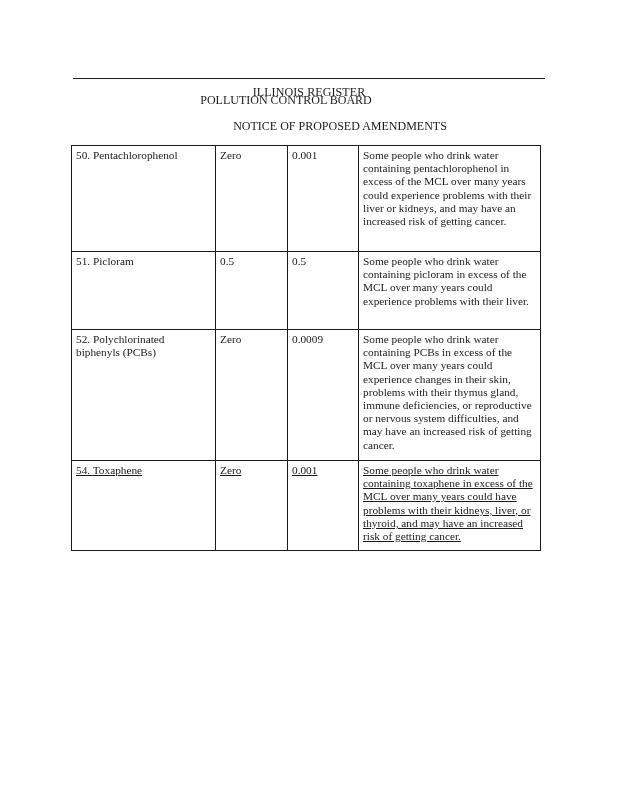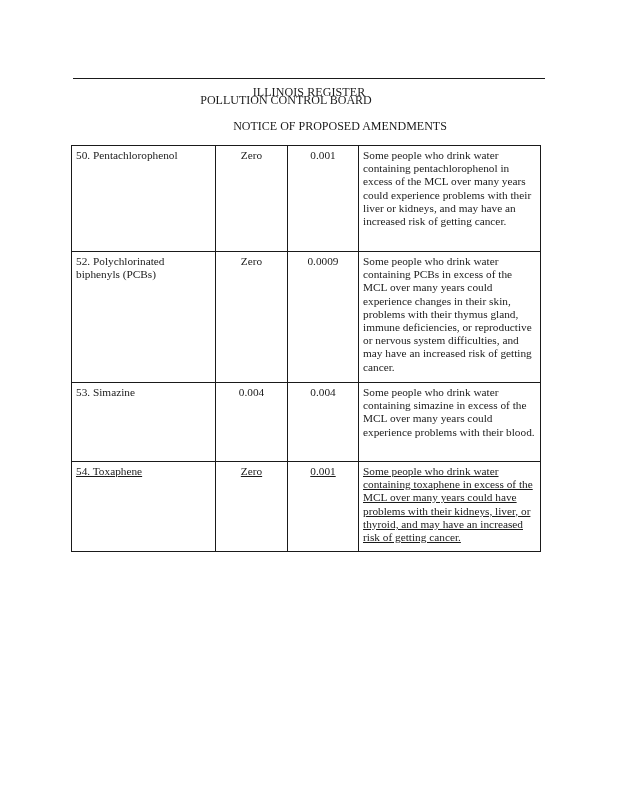--- a/index.html
+++ b/index.html
@@ -71,21 +71,21 @@
     }
     .contaminant-table td {
       border: 1.3px solid #1a1a1a;
       vertical-align: top;
       padding: 3px 4px 2px 4px;
     }
     .contaminant-table col.c-name { width: 144px; }
     .contaminant-table col.c-mclg { width: 72px; }
     .contaminant-table col.c-mcl  { width: 71px; }
     .contaminant-table col.c-effect { width: 182px; }
-    .cell-center { text-align: center; }
+    .cell-center { text-align: left; }
     .row-50 { height: 106px; }
     .row-51 { height: 78px; }
     .row-52 { height: 131px; }
     .row-53 { height: 79px; }
     .row-54 { height: 90px; text-decoration: underline; }
   </style>
 </head>
 <body>
 
 <div class="page-header">
@@ -102,31 +102,31 @@
     <col class="c-mcl">
     <col class="c-effect">
   </colgroup>
   <tbody>
     <tr class="row-50">
       <td>50. Pentachlorophenol</td>
       <td class="cell-center">Zero</td>
       <td class="cell-center">0.001</td>
       <td>Some people who drink water containing pentachlorophenol in excess of the MCL over many years could experience problems with their liver or kidneys, and may have an increased risk of getting cancer.</td>
     </tr>
+    <tr class="row-51">
+      <td>51. Picloram</td>
+      <td class="cell-center">0.5</td>
+      <td class="cell-center">0.5</td>
+      <td>Some people who drink water containing picloram in excess of the MCL over many years could experience problems with their liver.</td>
+    </tr>
     <tr class="row-52">
       <td>52. Polychlorinated biphenyls (PCBs)</td>
       <td class="cell-center">Zero</td>
       <td class="cell-center">0.0009</td>
       <td>Some people who drink water containing PCBs in excess of the MCL over many years could experience changes in their skin, problems with their thymus gland, immune deficiencies, or reproductive or nervous system difficulties, and may have an increased risk of getting cancer.</td>
-    </tr>
-    <tr class="row-53">
-      <td>53. Simazine</td>
-      <td class="cell-center">0.004</td>
-      <td class="cell-center">0.004</td>
-      <td>Some people who drink water containing simazine in excess of the MCL over many years could experience problems with their blood.</td>
     </tr>
     <tr class="row-54">
       <td>54. Toxaphene</td>
       <td class="cell-center">Zero</td>
       <td class="cell-center">0.001</td>
       <td>Some people who drink water containing toxaphene in excess of the MCL over many years could have problems with their kidneys, liver, or thyroid, and may have an increased risk of getting cancer.</td>
     </tr>
   </tbody>
 </table>
 

